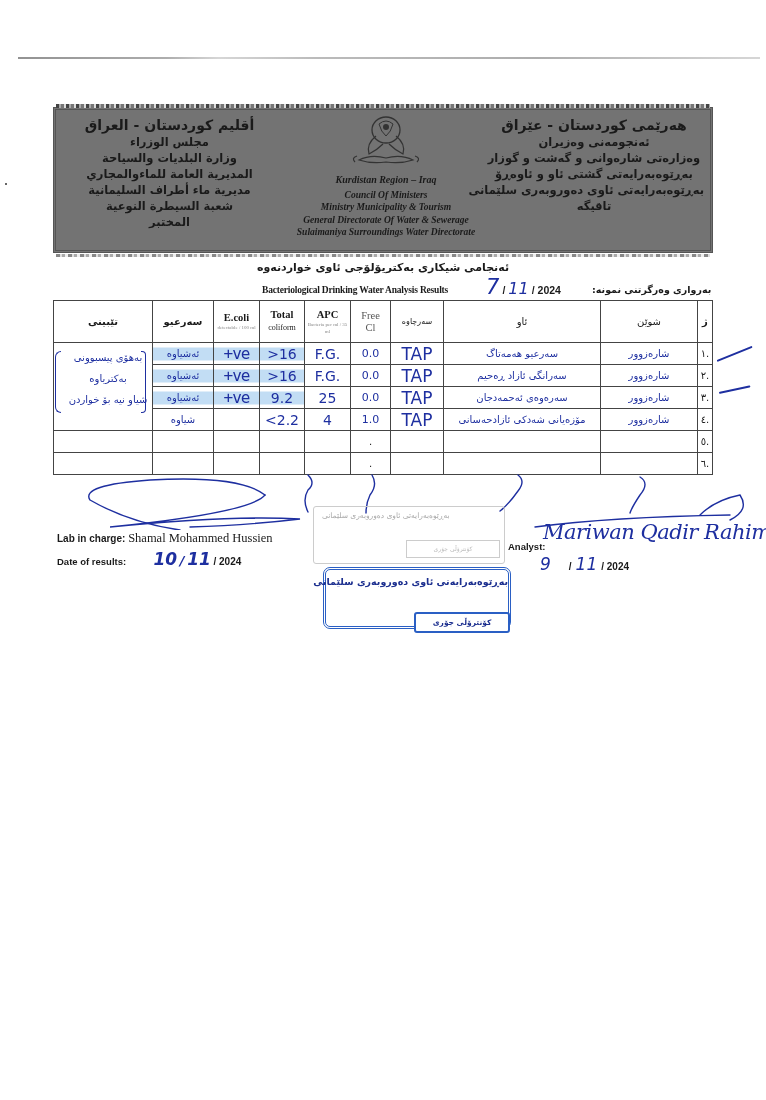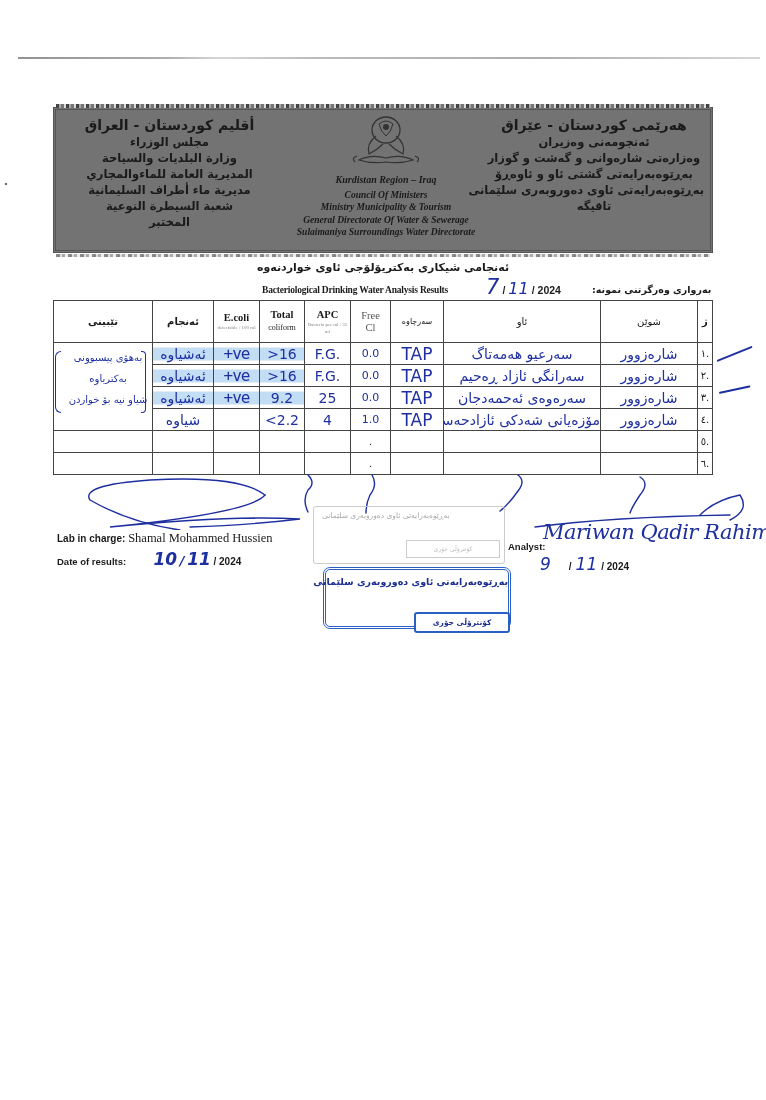--- a/index.html
+++ b/index.html
@@ -50,21 +50,21 @@
     }
     .results-table td, .results-table th {
       border: 1px solid #444; padding: 0; text-align: center; vertical-align: middle; overflow: hidden;
     }
     .results-table th { height: 41px; font-weight: bold; }
     .results-table td { height: 21px; }
     .th-rtl { direction: rtl; font-family: "DejaVu Sans", sans-serif; font-size: 10px; font-weight: bold; }
     .th-en { font-family: "Liberation Serif", serif; font-size: 10.5px; line-height: 12px; }
     .th-en small { display: block; font-size: 5px; color: #888; font-weight: normal; line-height: 7px; }
     .cell-hand { font-family: "DejaVu Sans", sans-serif; color: #1e2fa0; font-size: 14px; white-space: nowrap; }
-    .cell-hand.small { font-size: 14px; direction: rtl; margin-left: 20px; }
+    .cell-hand.small { font-size: 10px; direction: rtl; margin-left: 20px; }
     .cell-hand.mono { font-family: "DejaVu Sans Mono", monospace; font-size: 16px; letter-spacing: -1px; }
     .cell-rownum { font-family: "DejaVu Sans", sans-serif; font-size: 10px; direction: rtl; }
     .hl { background: linear-gradient(180deg, transparent 20%, rgba(120,180,230,.45) 20%, rgba(120,180,230,.45) 80%, transparent 80%); }
     .notes-cell { position: relative; }
     .note-text { position: absolute; left: 8px; top: 4px; width: 92px; direction: rtl; text-align: center; font-family: "DejaVu Sans", sans-serif; color: #1e2fa0; font-size: 10px; line-height: 21px; }
     .bracket-l { position: absolute; left: 1px; top: 8px; width: 5px; height: 60px; border: 1.5px solid #1e2fa0; border-right: none; border-radius: 6px 0 0 6px; }
     .bracket-r { position: absolute; right: 6px; top: 8px; width: 4px; height: 60px; border: 1.5px solid #1e2fa0; border-left: none; border-radius: 0 4px 4px 0; }
 
     
     .margin-tick { position: absolute; height: 2px; background: #1e2fa0; border-radius: 2px; transform-origin: left center; }
@@ -154,21 +154,21 @@
     <col style="width:46px">
       <col style="width:40px">
       <col style="width:53px">
       <col style="width:157px">
     <col style="width:97px">
       <col style="width:15px">
   </colgroup>
   <tbody>
       <tr>
     <th class="th-rtl">تێبینی</th>
-    <th class="th-rtl">ئەنجام</th>
+    <th class="th-rtl">سەرعیو</th>
     <th class="th-en">
       <span>E.coli</span>
       <small>detectable / 100 ml</small>
     </th>
     <th class="th-en">
       <span>Total</span><br>
       <span style="font-size:8px;font-weight:normal">coliform</span>
     </th>
     <th class="th-en">
       <span>APC</span>

